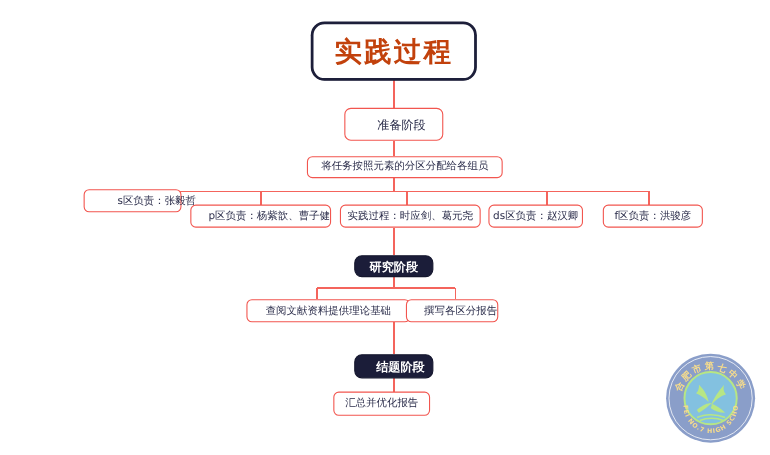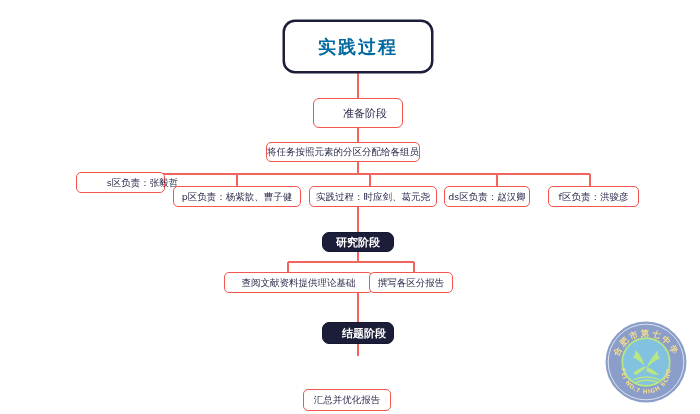--- a/index.html
+++ b/index.html
@@ -43,22 +43,22 @@
     text-align: center;
     white-space: nowrap;
     line-height: 1;
   }
 
   
   .node-title {
     border: 2px solid #1d1f3a;
     border-radius: 12px;
     background: #ffffff;
-    color: #0369a1;
-    font-size: 18px;
+    color: #c2410c;
+    font-size: 25px;
     font-weight: bold;
     letter-spacing: 2px;
     box-shadow: 0 0 0 0.5px #1d1f3a;
   }
 
   
   .node-red {
     border: 1.4px solid #f2564f;
     border-radius: 6px;
     background: #ffffff;
@@ -131,29 +131,29 @@
   </svg>
 
   <div class="node node-title" style="left:283px; top:20px; width:150px; height:53px;">
     <span>实践过程</span>
   </div>
 
   <div class="node node-red" style="left:313px; top:98px; width:90px; height:30px;padding-left:14px;">
     <span>准备阶段</span>
   </div>
 
-  <div class="node node-red small" style="left:266px; top:142px; width:154px; height:20px;">
+  <div class="node node-red small" style="left:279px; top:142px; width:178px; height:20px;">
     <span>将任务按照元素的分区分配给各组员</span>
   </div>
 
   <div class="node node-red small" style="left:76px; top:172px; width:89px; height:21px;padding-left:44px;">
     <span>s区负责：张毅哲</span>
   </div>
 
-  <div class="node node-red small" style="left:173px; top:186px; width:128px; height:21px;">
+  <div class="node node-red small" style="left:173px; top:186px; width:128px; height:21px;justify-content:flex-end;">
     <span>p区负责：杨紫歆、曹子健</span>
   </div>
 
   <div class="node node-red small" style="left:309px; top:186px; width:128px; height:21px;">
     <span>实践过程：时应剑、葛元尧</span>
   </div>
 
   <div class="node node-red small" style="left:444px; top:186px; width:86px; height:21px;">
     <span>ds区负责：赵汉卿</span>
   </div>
@@ -163,29 +163,29 @@
   </div>
 
   <div class="node node-red small" style="left:548px; top:186px; width:91px; height:21px;">
     <span>f区负责：洪骏彦</span>
   </div>
 
   <div class="node node-red small" style="left:224px; top:272px; width:149px; height:21px;">
     <span>查阅文献资料提供理论基础</span>
   </div>
 
-  <div class="node node-red small" style="left:369px; top:272px; width:84px; height:21px;">
+  <div class="node node-red small" style="left:369px; top:272px; width:84px; height:21px;justify-content:flex-end;">
     <span>撰写各区分报告</span>
   </div>
 
   <div class="node node-dark" style="left:322px; top:322px; width:72px; height:22px;padding-left:12px;">
     <span>结题阶段</span>
   </div>
 
-  <div class="node node-red small" style="left:303px; top:356px; width:88px; height:22px;margin-top:33px;">
+  <div class="node node-red small" style="left:303px; top:356px; width:88px; height:22px;">
     <span>汇总并优化报告</span>
   </div>
 
   <svg id="watermark" viewBox="0 0 100 100" xmlns="http://www.w3.org/2000/svg">
     <defs>
       <path id="wm-arc-cn" d="M 18,52 A 32,32 0 0 1 82,52" fill="none"></path>
       <path id="wm-arc-en" d="M 22,58 A 28,28 0 0 0 78,58" fill="none"></path>
     </defs>
 
     <circle cx="50" cy="50" r="46" fill="#2b4f9e"></circle>

